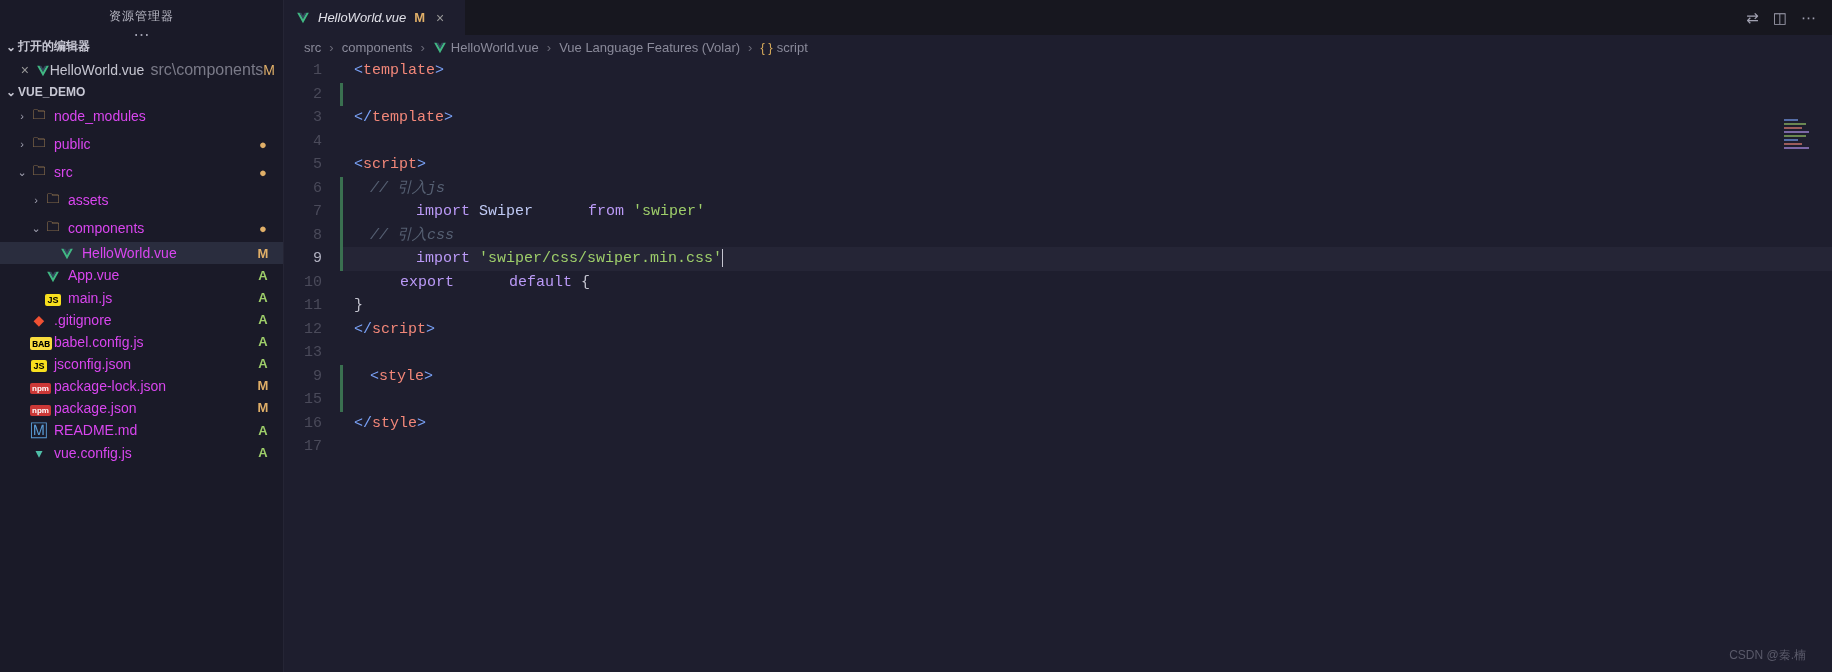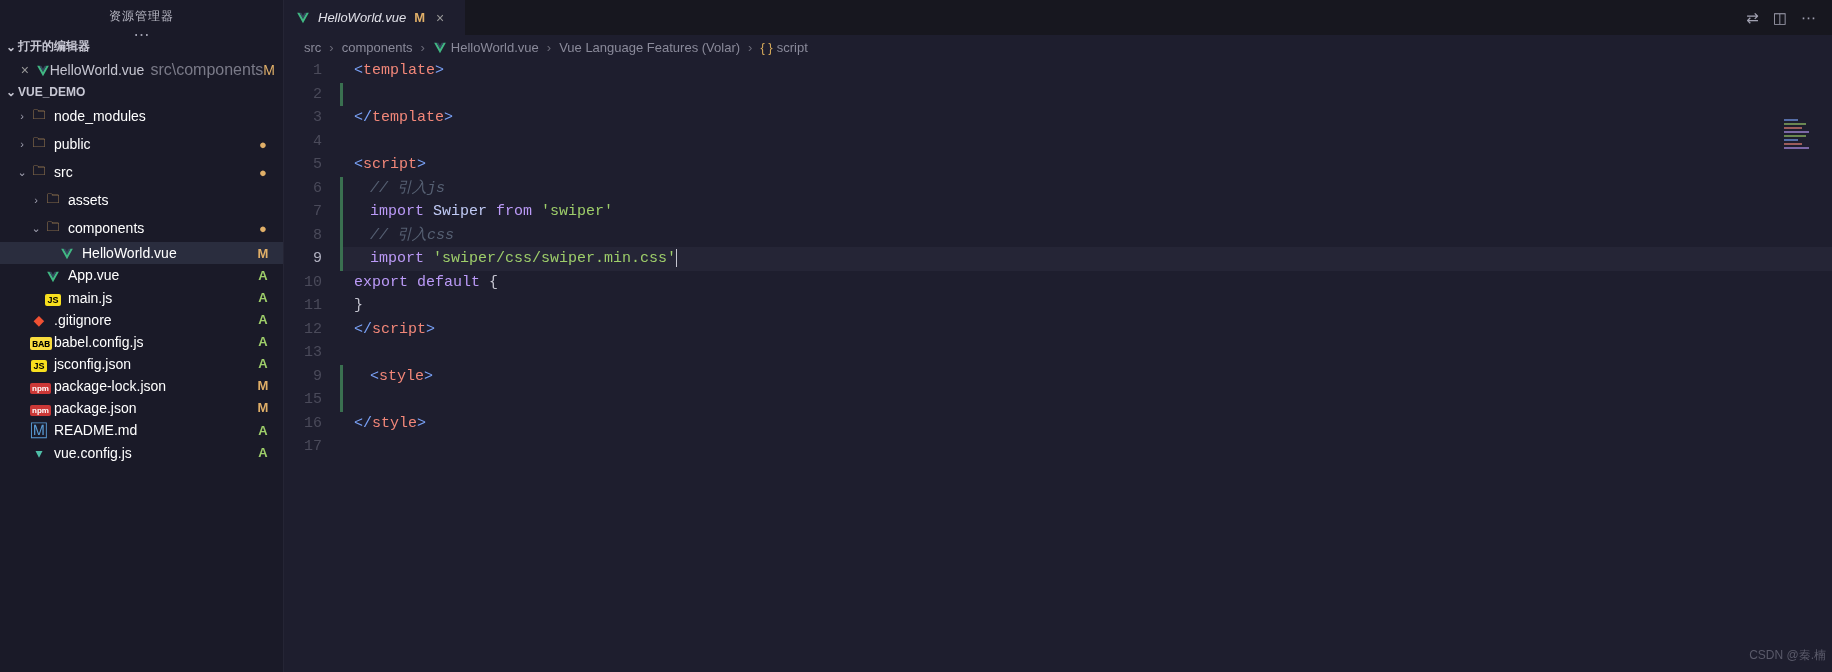--- a/index.html
+++ b/index.html
@@ -27,21 +27,21 @@
     
     .open-editors-list { padding-left: 0; }
     .open-editor-item { display: flex; align-items: center; padding: 3px 8px 3px 20px; font-size: 14px; cursor: pointer; }
     .close-x { color: #999; margin-right: 6px; font-size: 14px; width: 14px; text-align: center; }
     
     .tree-item { display: flex; align-items: center; padding: 3px 8px 3px 0; font-size: 14px; cursor: pointer; position: relative; }
     .tree-item.selected { background: #2a2d3e; }
     .tree-item .indent { display: inline-block; }
     .tree-item .chev { width: 16px; text-align: center; color: #a0a0b0; font-size: 11px; flex-shrink: 0; }
     .tree-item .icon { width: 18px; text-align: center; margin-right: 6px; flex-shrink: 0; }
-    .tree-item .name { flex: 1; color: #ffffff; }
+    .tree-item .name { flex: 1; color: #d946ef; }
     .tree-item .status { width: 24px; text-align: center; font-weight: bold; font-size: 13px; flex-shrink: 0; }
     .status.M { color: #e0af68; }
     .status.A { color: #9ece6a; }
     .dot { color: #e0af68; font-size: 10px; }
     
     
     .editor-area { flex: 1; display: flex; flex-direction: column; background: #1e1e2e; position: relative; }
     .tab-bar { display: flex; align-items: center; background: #17171f; height: 35px; }
     .tab { display: flex; align-items: center; padding: 0 12px; height: 100%; background: #1e1e2e; border-right: 1px solid #17171f; cursor: pointer; font-style: italic; gap: 8px; }
     .tab .vue-icon { font-style: normal; }
@@ -60,36 +60,36 @@
     .gutter .ln { height: 23.5px; }
     .gutter .ln.current { color: #b0b0c0; }
     .code-lines { flex: 1; position: relative; }
     .code-lines .line { height: 23.5px; white-space: pre; padding-left: 14px; position: relative; }
     .line.has-diff { border-left: 3px solid #3a7050; padding-left: 27px; }
     .line.current-line { background: rgba(80,80,100,0.15); }
     
     .tok-tag { color: #f28779; }
     .tok-bracket { color: #7aa2f7; }
     .tok-comment { color: #566073; font-style: italic; }
-    .tok-keyword { color: #bb9af7; }
+    .tok-keyword { color: #bb9af7; margin-left: 46px; }
     .tok-class { color: #c0caf5; }
     .tok-string { color: #9ece6a; }
     .tok-prop { color: #7dcfff; }
     .tok-plain { color: #c5c5d0; }
     
     .cursor-line { display: inline-block; width: 1px; height: 18px; background: #c5c5d0; vertical-align: middle; }
     
     .minimap { position: absolute; top: 60px; right: 12px; width: 36px; height: 42px; display: flex; flex-direction: column; gap: 2px; opacity: 0.6; }
     .minimap .mm-line { height: 2px; }
     .mm-1 { background: #7aa2f7; width: 40%; }
     .mm-2 { background: #9ece6a; width: 60%; }
     .mm-3 { background: #f28779; width: 50%; }
     .mm-4 { background: #bb9af7; width: 70%; }
     
-    .watermark { position: absolute; bottom: 8px; right: 6px; color: #5a5a6a; font-size: 12px; }
+    .watermark { position: absolute; bottom: 8px; right: 26px; color: #5a5a6a; font-size: 12px; }
     
     .vue-icon svg { width: 14px; height: 14px; vertical-align: middle; }
     .folder-icon { color: #e0af68; font-size: 13px; }
   </style>
 </head>
 <body>
 
 <div class="main-container">
 
   <div class="sidebar">

